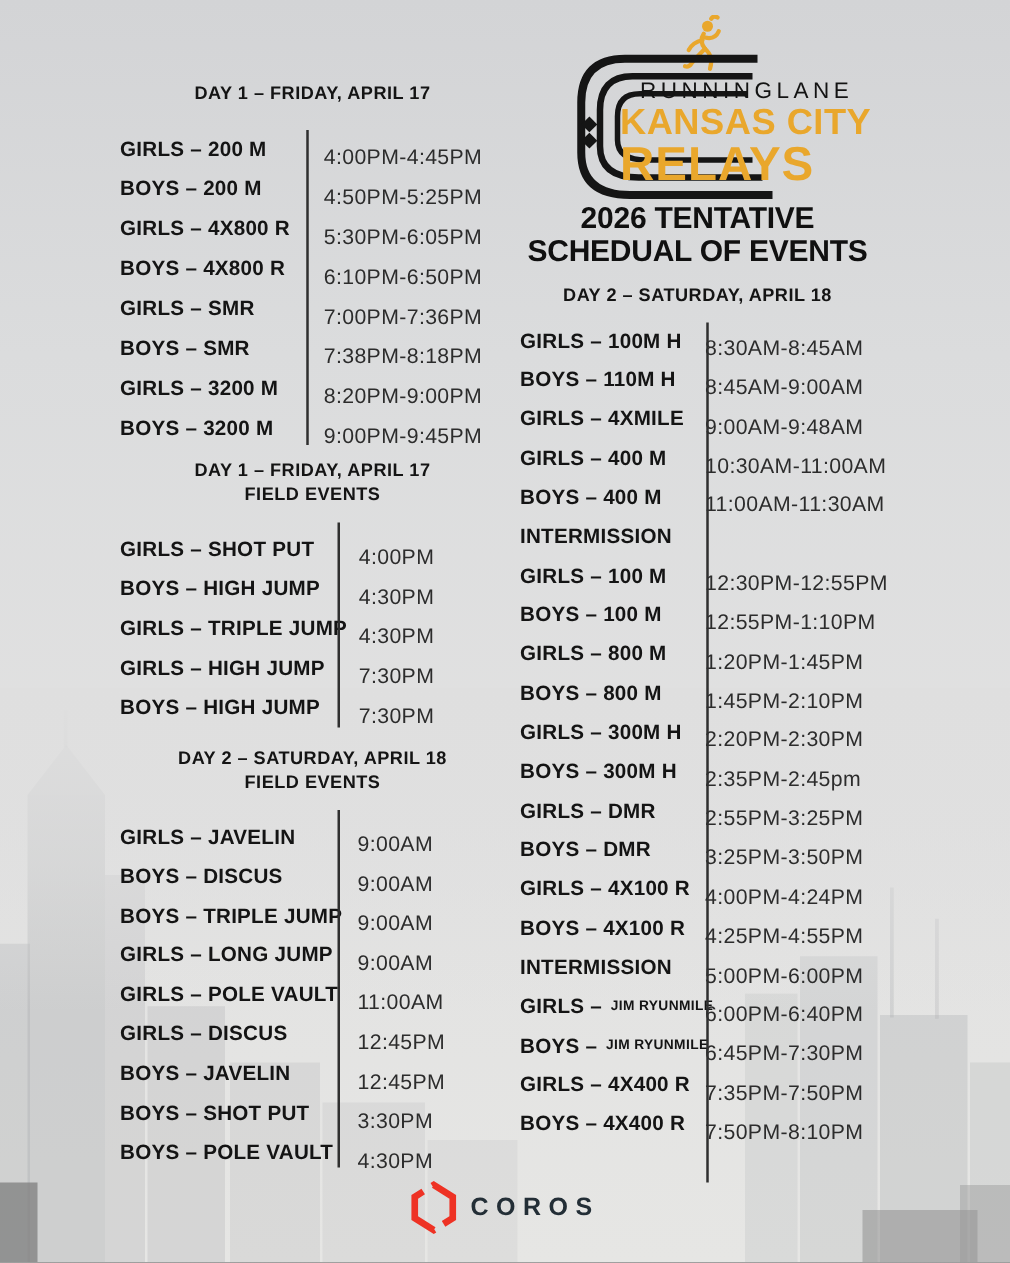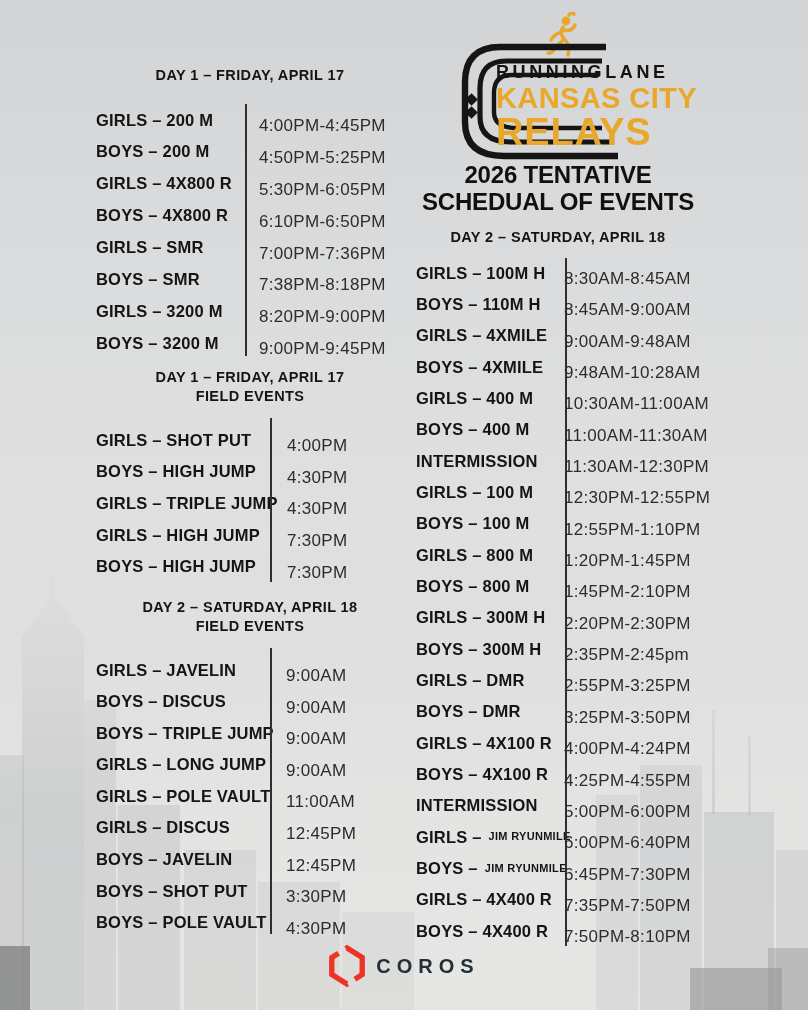--- a/index.html
+++ b/index.html
@@ -40,21 +40,21 @@
   .vdiv{position:absolute;width:1.6px;background:#2f2f2f;}
   #div1{left:245px;top:104px;height:252px;}
   #div2{left:270px;top:418px;height:164px;}
   #div3{left:270px;top:648px;height:286px;}
   #div4{left:565px;top:258px;height:688px;}
 
   
   .logo-block{position:absolute;left:452px;top:10px;width:270px;height:152px;}
   .runner{position:absolute;left:88px;top:2px;}
   .lanes{position:absolute;left:4px;top:32px;}
-  .brand-top{position:absolute;left:44px;top:52px;font-size:18px;font-weight:700;
+  .brand-top{position:absolute;left:60px;top:52px;font-size:18px;font-weight:400;
     letter-spacing:3.6px;color:#131313;white-space:nowrap;}
   .brand-mid{position:absolute;left:44px;top:72px;font-size:29px;font-weight:800;
     letter-spacing:.4px;color:#E9A72C;white-space:nowrap;}
   .brand-bottom{position:absolute;left:44px;top:101px;font-size:38px;font-weight:800;
     letter-spacing:.8px;color:#E9A72C;white-space:nowrap;}
 
   .main-title{position:absolute;left:408px;top:162px;width:300px;text-align:center;
     font-size:24px;line-height:26.5px;font-weight:800;letter-spacing:-.2px;color:#101010;}
 
   
@@ -301,41 +301,34 @@
           <div class="cell-time">8:45AM-9:00AM</div>
         </div>
         <div class="srow">
           <div class="cell-label">
             <span>GIRLS – 4XMILE</span>
           </div>
           <div class="cell-time">9:00AM-9:48AM</div>
         </div>
         <div class="srow">
           <div class="cell-label">
-            <span>BOYS – 4XMILE</span>
-          </div>
-          <div class="cell-time">9:48AM-10:28AM</div>
-        </div>
-        <div class="srow">
-          <div class="cell-label">
             <span>GIRLS – 400 M</span>
           </div>
           <div class="cell-time">10:30AM-11:00AM</div>
         </div>
         <div class="srow">
           <div class="cell-label">
             <span>BOYS – 400 M</span>
           </div>
           <div class="cell-time">11:00AM-11:30AM</div>
         </div>
         <div class="srow">
           <div class="cell-label">
             <span>INTERMISSION</span>
           </div>
-          <div class="cell-time">11:30AM-12:30PM</div>
         </div>
         <div class="srow">
           <div class="cell-label">
             <span>GIRLS – 100 M</span>
           </div>
           <div class="cell-time">12:30PM-12:55PM</div>
         </div>
         <div class="srow">
           <div class="cell-label">
             <span>BOYS – 100 M</span>

